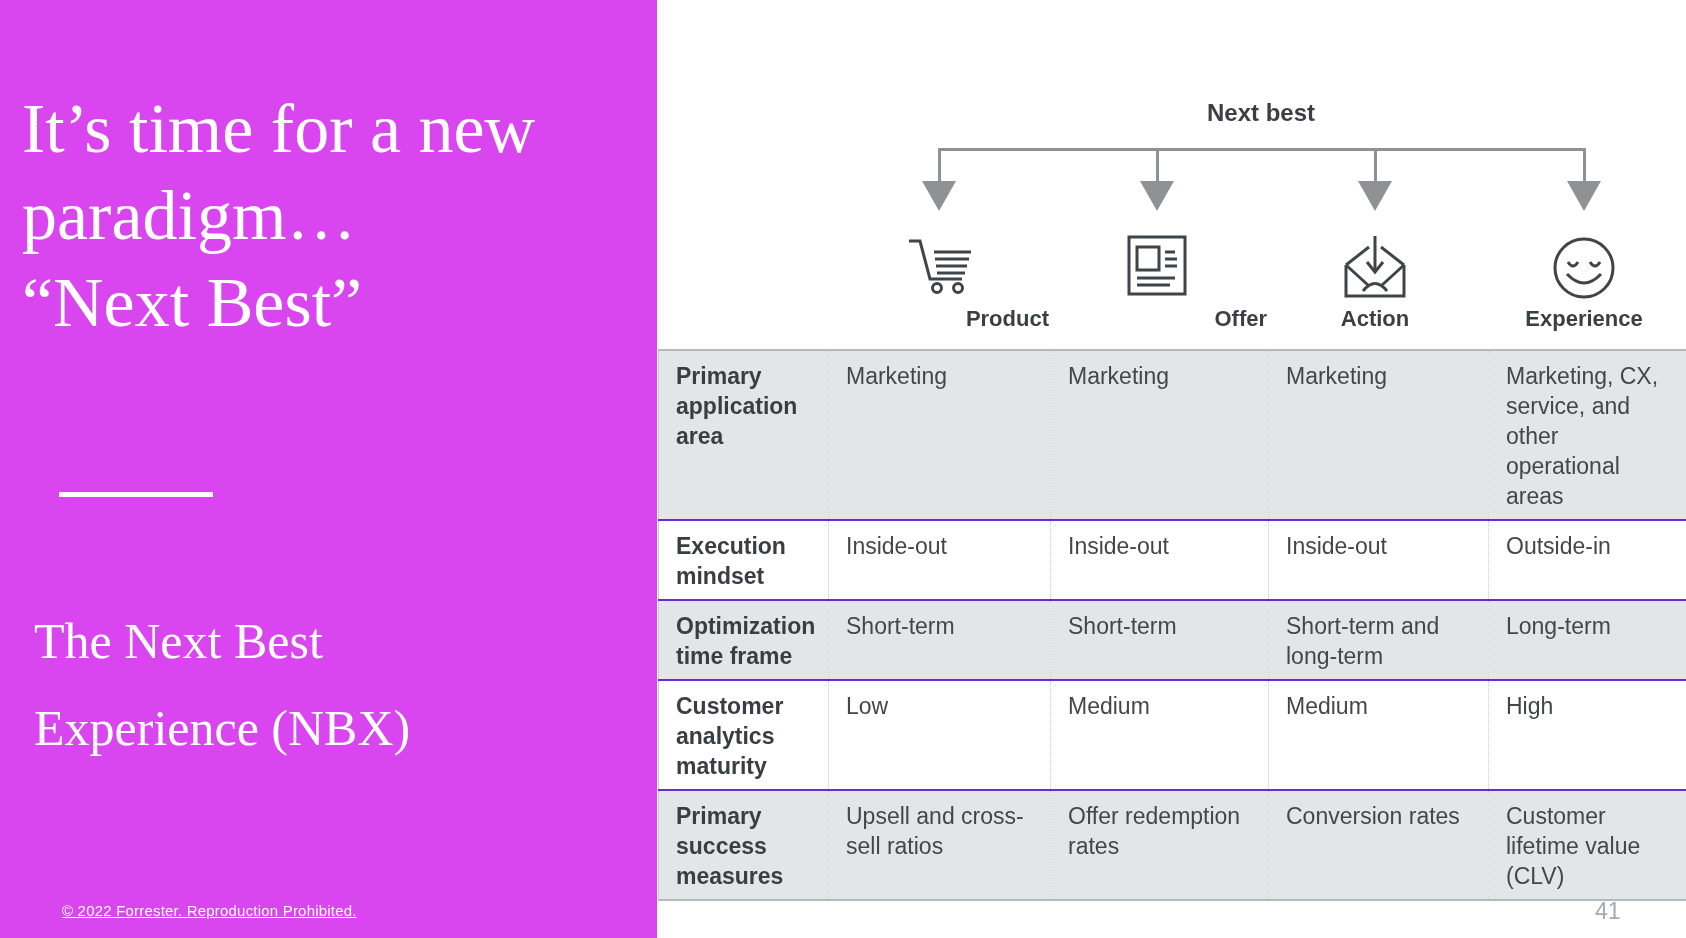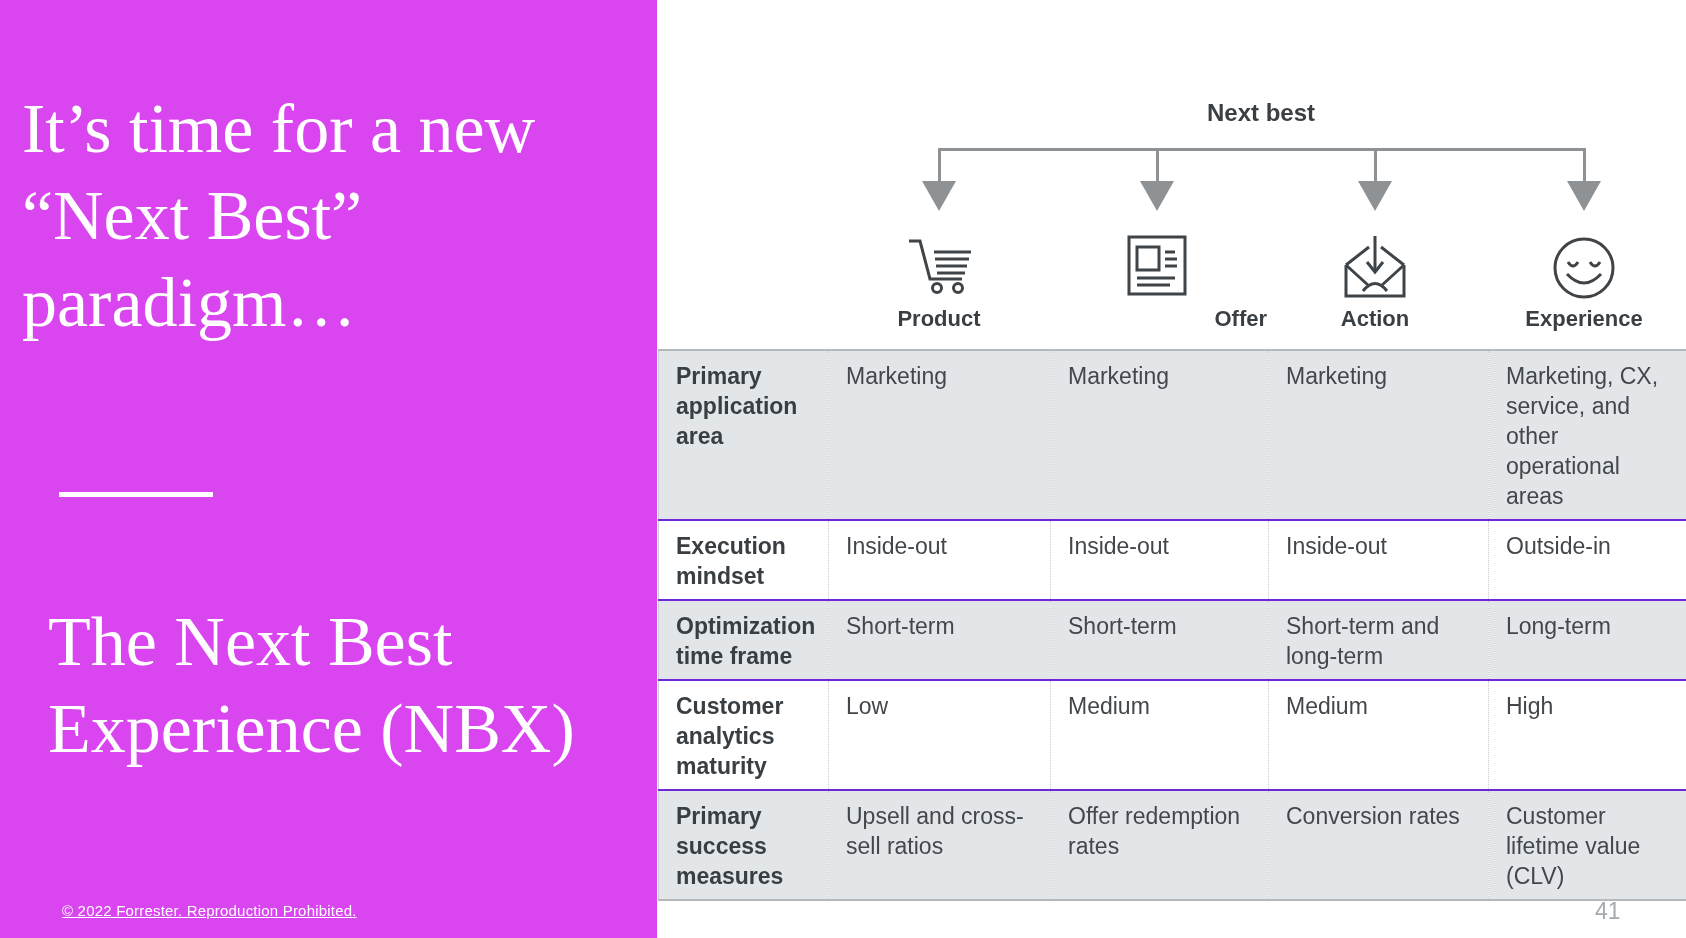--- a/index.html
+++ b/index.html
@@ -10,23 +10,23 @@
   
   .left-panel{position:absolute;left:0;top:0;width:657px;height:938px;background:#d946ef;}
   .slide-title{
     position:absolute;left:22px;top:85px;margin:0;width:600px;
     font-family:"Liberation Serif",serif;font-weight:normal;
     font-size:70px;line-height:87px;color:#ffffff;
   }
   .slide-title .line{display:block;}
   .title-divider{position:absolute;left:59px;top:492px;width:154px;height:5px;background:#ffffff;}
   .slide-subtitle{
-    position:absolute;left:48px;top:598px;margin:0;width:600px;
+    position:absolute;left:34px;top:598px;margin:0;width:600px;
     font-family:"Liberation Serif",serif;font-weight:normal;
-    font-size:70px;line-height:87px;color:#ffffff;
+    font-size:50px;line-height:87px;color:#ffffff;
   }
   .slide-subtitle .line{display:block;}
   .copyright{
     position:absolute;left:62px;top:902px;
     font-size:15px;line-height:18px;color:#ffffff;letter-spacing:0.2px;text-decoration:underline;
   }
   
   .root-label{
     position:absolute;left:1161px;top:98px;width:200px;text-align:center;
     font-size:24px;line-height:30px;font-weight:bold;color:#3A3F43;
@@ -66,22 +66,22 @@
     font-size:23px;color:#A6ABAD;}
 </style>
 </head>
 <body>
 
 <div class="slide">
 
   <div class="left-panel">
     <h1 class="slide-title">
       <span class="line">It’s time for a new</span>
+      <span class="line">paradigm…</span>
       <span class="line">“Next Best”</span>
-      <span class="line">paradigm…</span>
     </h1>
     <div class="title-divider"></div>
     <h2 class="slide-subtitle">
       <span class="line">The Next Best</span>
       <span class="line">Experience (NBX)</span>
     </h2>
     <div class="copyright">© 2022 Forrester. Reproduction Prohibited.</div>
   </div>
 
   <div class="root-label">Next best</div>
@@ -93,21 +93,21 @@
     <svg width="68" height="68" viewBox="0 0 68 68" fill="none" stroke="#3F4448" stroke-width="3">
       <path d="M4 9 H15 L25 47 H57"></path>
       <path d="M29 20 H66"></path>
         <path d="M30 27 H64"></path>
         <path d="M31 34 H62"></path>
         <path d="M32 41 H60"></path>
       <circle cx="32" cy="56" r="4.5"></circle>
         <circle cx="53" cy="56" r="4.5"></circle>
     </svg>
   </div>
-  <div class="branch-label" style="left:829px;">Product</div>
+  <div class="branch-label" style="left:829px;text-align:right;">Product</div>
 
   <div class="arrow-stub" style="left:1156px;"></div>
   <div class="arrow-head" style="left:1140px;"></div>
   <div class="branch-icon" style="left:1123px;">
     <svg width="68" height="68" viewBox="0 0 68 68" fill="none" stroke="#3F4448" stroke-width="3">
       <rect x="6" y="5" width="56" height="57"></rect>
       <rect x="14" y="15" width="22" height="23"></rect>
       <path d="M42 20 H52"></path>
         <path d="M42 27 H54"></path>
         <path d="M42 34 H54"></path>

